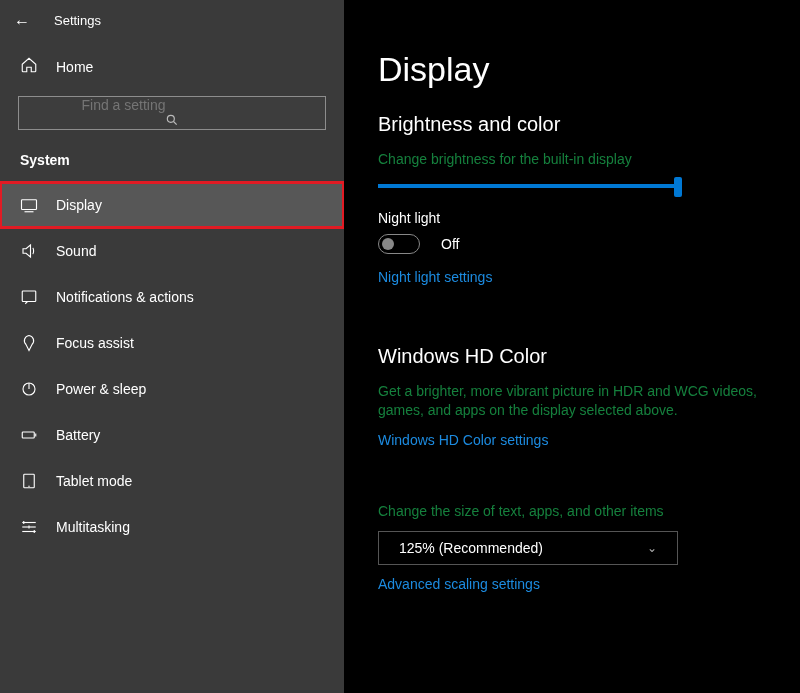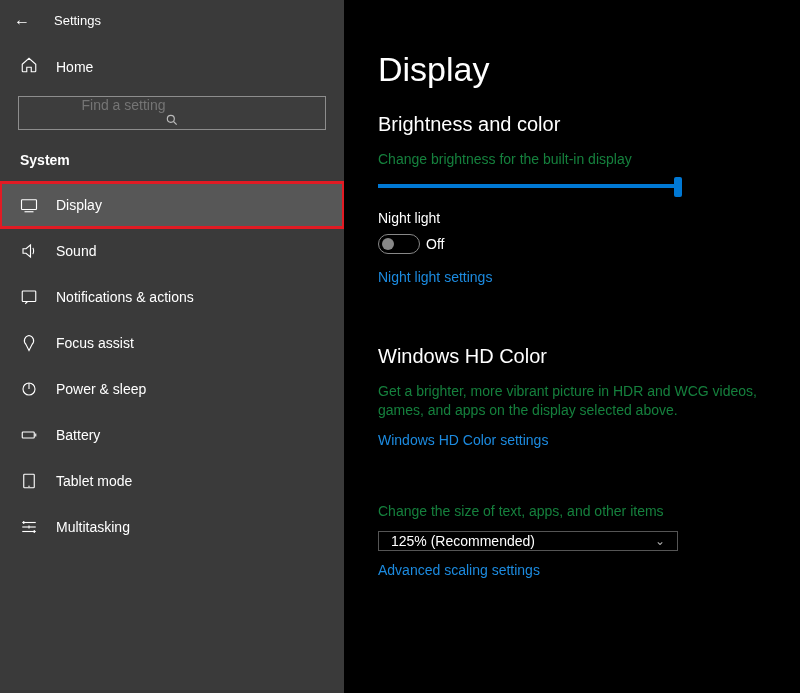--- a/index.html
+++ b/index.html
@@ -24,29 +24,29 @@
     .nav-item .icon svg { width: 18px; height: 18px; stroke: #fff; }
     .nav-item.active { background: #575757; outline: 3px solid #e11b24; outline-offset: -2px; }
 
     .content { flex: 1; background: #000; padding: 50px 34px 0 34px; overflow: hidden; }
     .content h1 { font-size: 34px; font-weight: 400; margin-bottom: 24px; }
     .section-title { font-size: 20px; font-weight: 400; margin-top: 6px; margin-bottom: 14px; }
     .desc, .para { font-size: 14px; color: #15803d; line-height: 1.4; margin-bottom: 10px; }
     .slider-track { position: relative; height: 4px; background: #0078d4; margin: 14px 0 22px; width: 300px; }
     .slider-thumb { position: absolute; right: -4px; top: -7px; width: 8px; height: 20px; background: #0078d4; border-radius: 2px; }
 
-    .toggle-row { display: flex; align-items: center; gap: 6px; margin-bottom: 14px; }
+    .toggle-row { display: flex; align-items: center; gap: 21px; margin-bottom: 14px; }
     .night-label { font-size: 14px; color: #fff; margin-bottom: 8px; }
     .toggle { width: 42px; height: 20px; border: 1px solid #888; border-radius: 10px; position: relative; cursor: pointer; }
     .toggle-knob { position: absolute; left: 3px; top: 3px; width: 12px; height: 12px; border-radius: 50%; background: #888; }
     .toggle-state { font-size: 14px; }
 
     .link { color: #1c8be0; font-size: 14px; cursor: pointer; margin-bottom: 24px; display: inline-block; }
 
-    .dropdown { width: 300px; height: 20px; border: 1px solid #555; display: flex; align-items: center; justify-content: space-between; padding: 0 12px; font-size: 14px; margin-bottom: 10px; cursor: pointer; }
+    .dropdown { width: 300px; height: 34px; border: 1px solid #555; display: flex; align-items: center; justify-content: space-between; padding: 0 20px; font-size: 14px; margin-bottom: 10px; cursor: pointer; }
     .chev { font-size: 12px; color: #aaa; }
 
     .gap-lg { height: 30px; }
   </style>
 </head>
 <body>
 
 <div class="sidebar">
   <div class="topbar">
     <span class="back-arrow">←</span>

